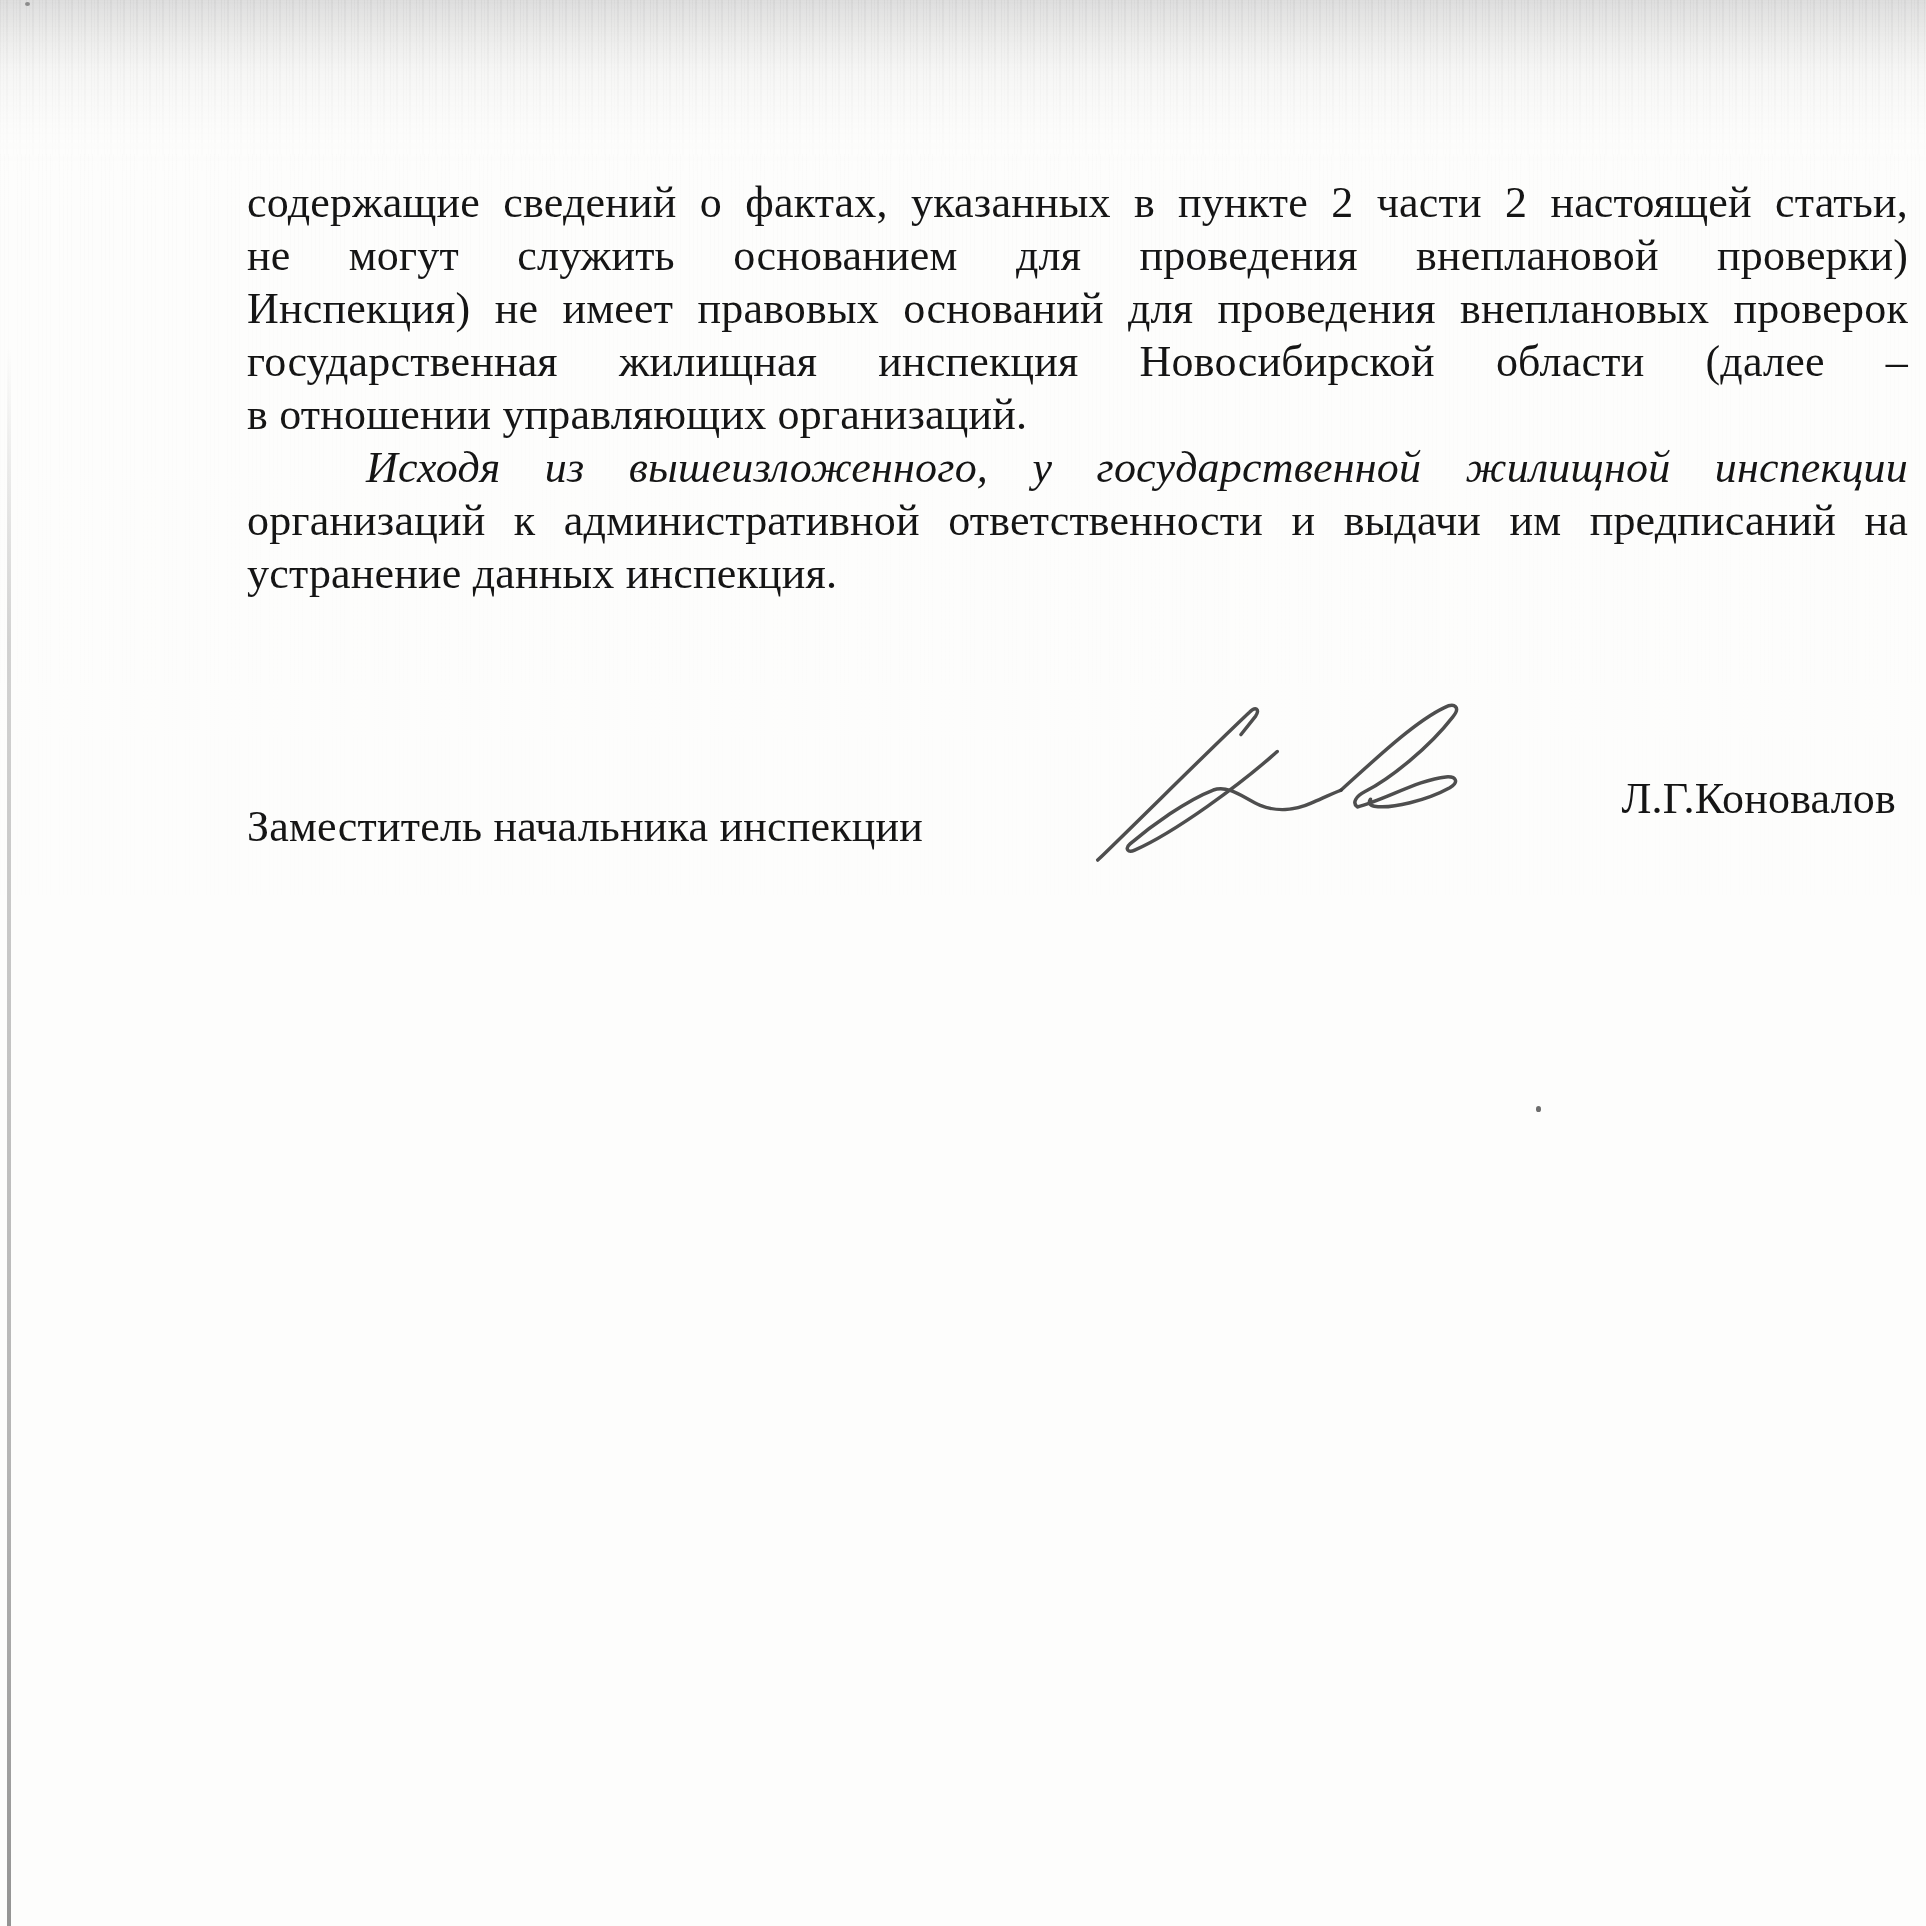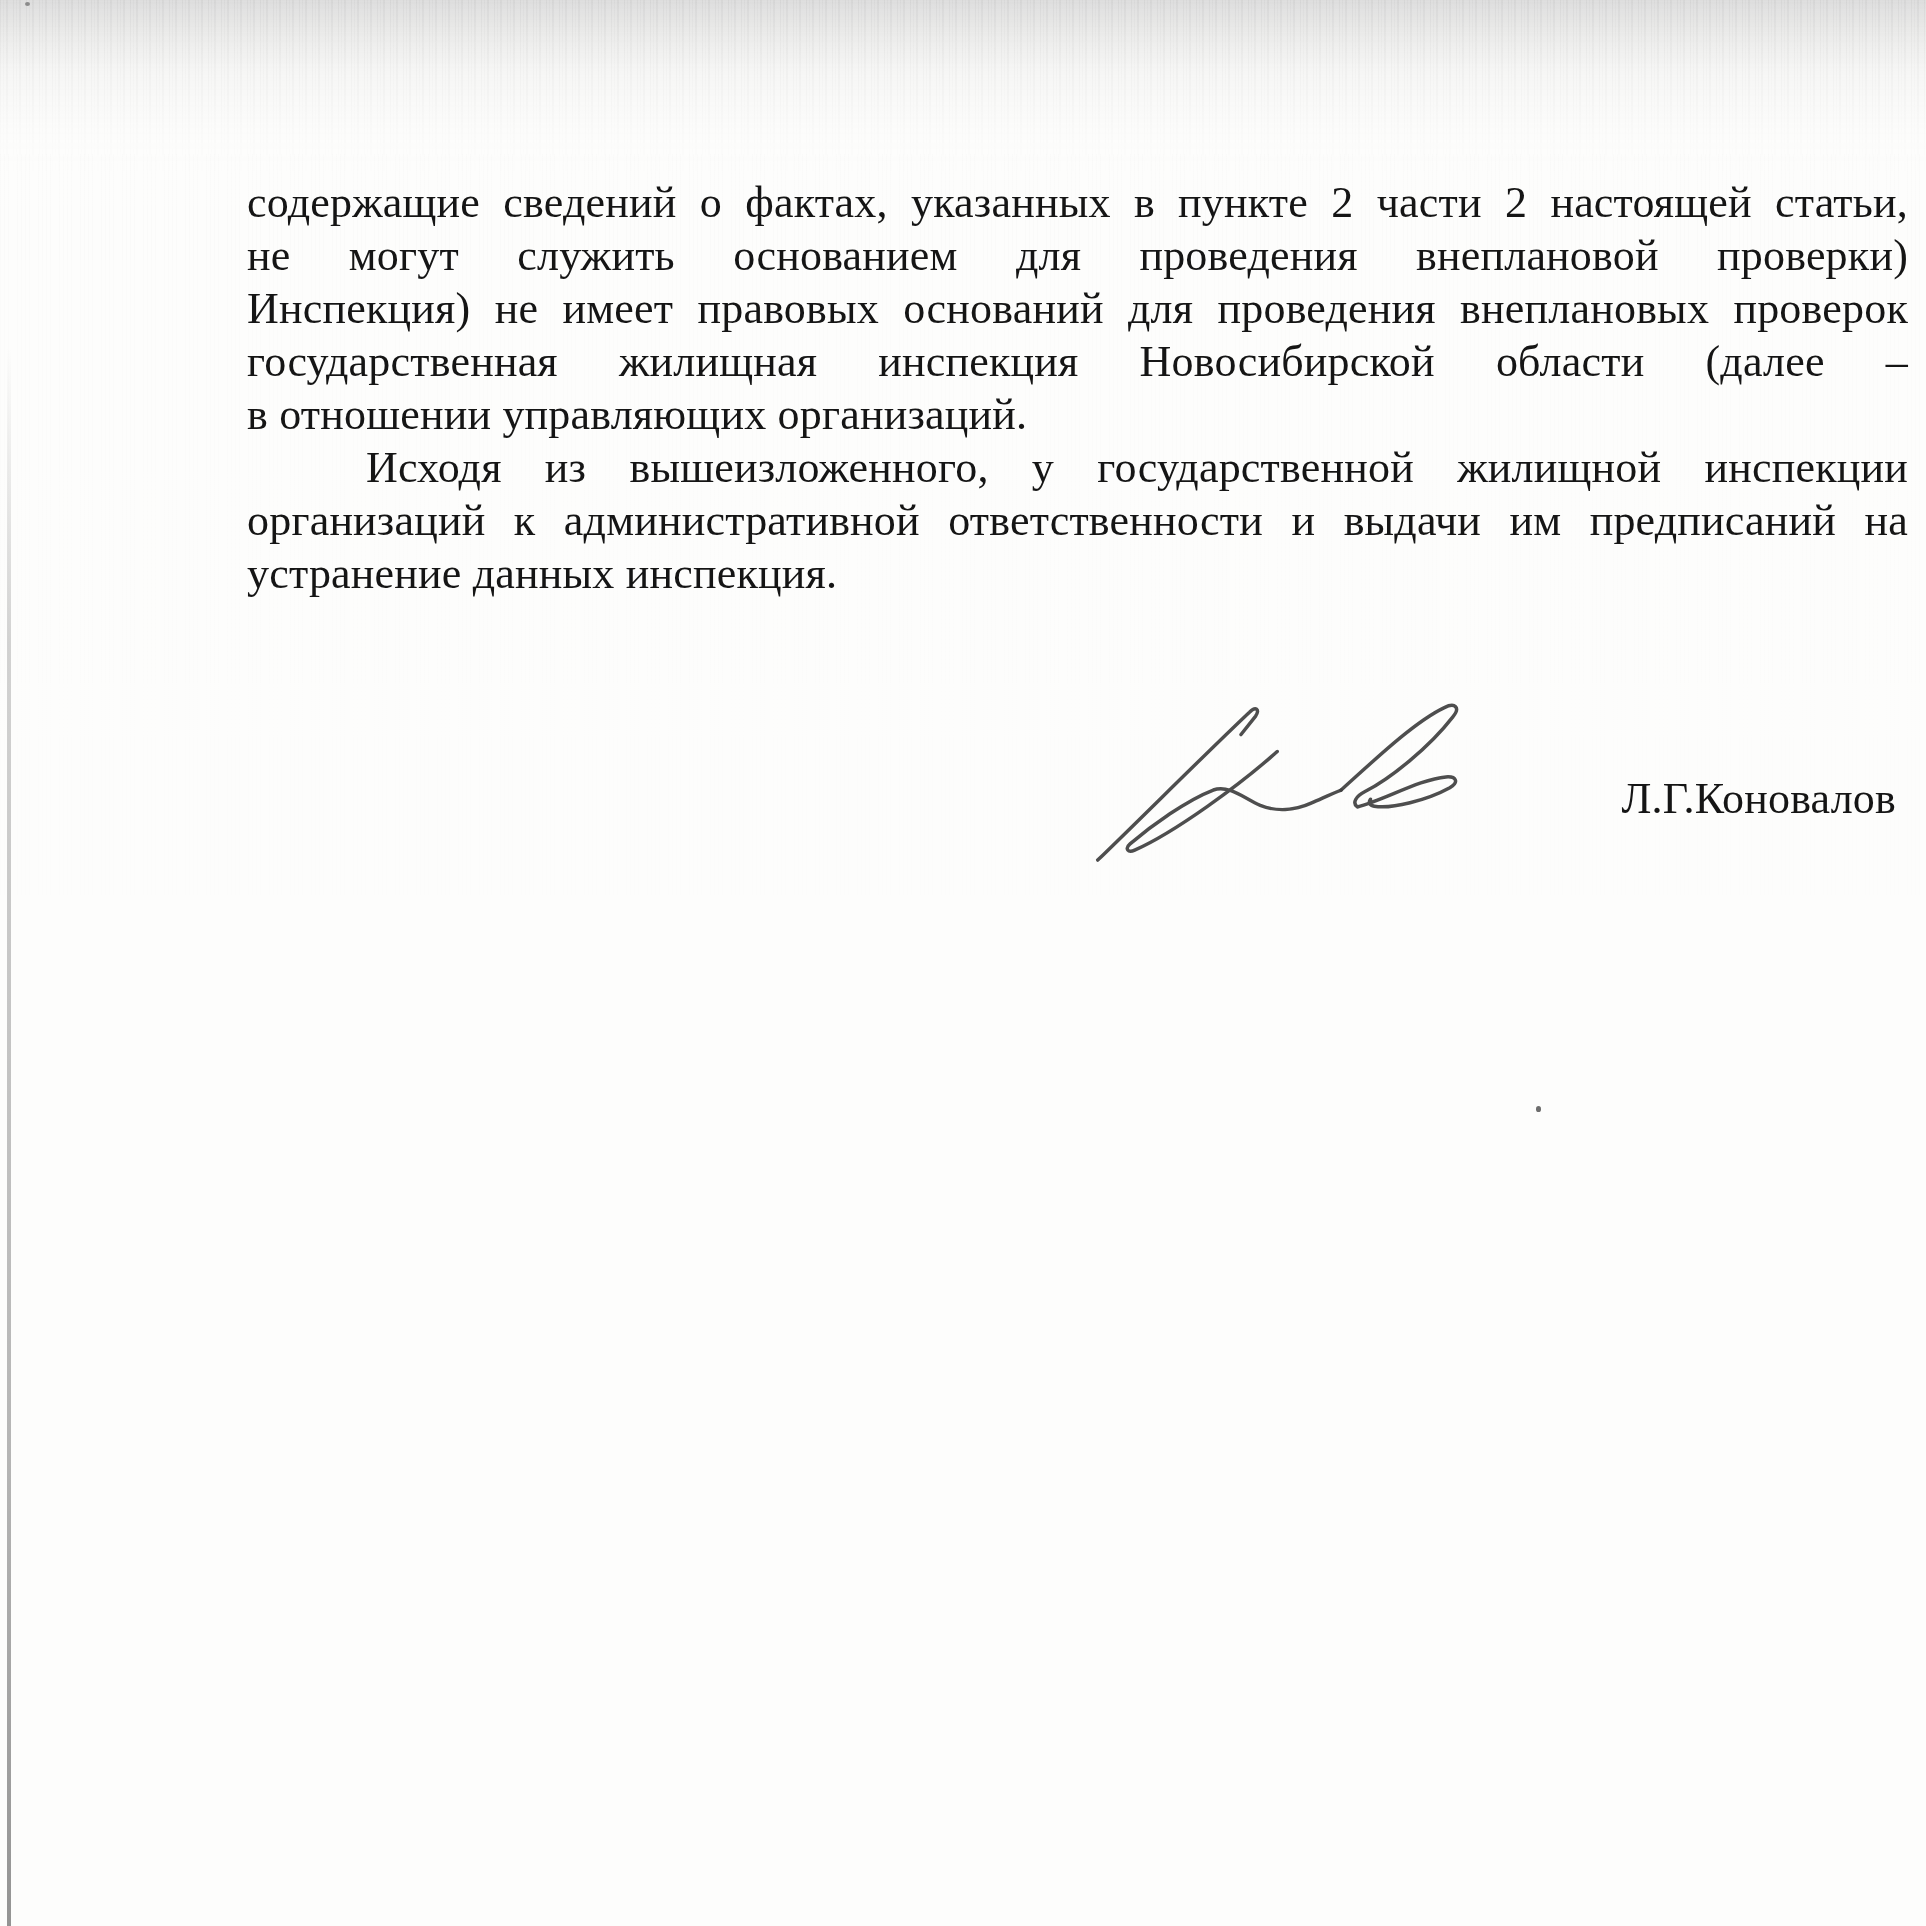--- a/index.html
+++ b/index.html
@@ -46,21 +46,21 @@
 
   
   .letter-body {
     position: absolute; left: 247px; top: 176px; width: 1661px;
     font-size: 44px; line-height: 53px;
     letter-spacing: 0.2px;
   }
   .letter-body p { margin: 0; padding: 0; }
   .jline { text-align: justify; text-align-last: justify; }
   .lline { text-align: center; text-align-last: left; }
-  .indent { text-indent: 119px; }
+  .indent { text-indent: 119px; font-style: italic; }
 
   
   .sig-label {
     position: absolute; left: 247px; top: 800px; width: 847px;
     font-size: 44px; line-height: 53px; letter-spacing: 0.2px;
   }
   .sig-name {
     position: absolute; left: 1395px; top: 772px; width: 501px;
     font-size: 44px; line-height: 53px; text-align: right; letter-spacing: 0.2px;
   }
@@ -81,20 +81,21 @@
     <p class="jline">содержащие сведений о фактах, указанных в пункте 2 части 2 настоящей статьи,</p>
     <p class="jline">не могут служить основанием для проведения внеплановой проверки)</p>
     <p class="jline">Инспекция) не имеет правовых оснований для проведения внеплановых проверок</p>
     <p class="jline">государственная жилищная инспекция Новосибирской области (далее –</p>
     <p class="lline">в отношении управляющих организаций.</p>
     <p class="jline indent">Исходя из вышеизложенного, у государственной жилищной инспекции</p>
     <p class="jline">организаций к административной ответственности и выдачи им предписаний на</p>
     <p class="lline">устранение данных инспекция.</p>
   </div>
 
+  <div class="sig-label">Заместитель начальника инспекции</div>
 
   <svg class="sig-konovalov" viewBox="0 0 1170 540" xmlns="http://www.w3.org/2000/svg">
     <path d="M 30 478 C 150 362, 330 182, 424 94 C 440 78, 452 86, 440 104 L 402 152" stroke-width="9"></path>
     <path d="M 496 196 C 400 282, 230 406, 126 452 C 108 460, 100 448, 114 436 C 170 388, 262 322, 330 296 C 372 282, 410 318, 452 336 C 492 352, 540 350, 584 330 C 612 318, 636 306, 662 296" stroke-width="9"></path>
     <path d="M 662 296 C 740 226, 850 120, 930 82 C 958 68, 972 82, 952 106 C 890 186, 790 266, 724 300 C 700 312, 690 330, 704 340 C 770 324, 866 268, 934 262 C 962 260, 968 276, 944 290 C 886 322, 792 346, 748 338 C 736 336, 732 328, 738 320" stroke-width="9"></path>
   </svg>
 
   <div class="sig-name">Л.Г.Коновалов</div>
 
   <div class="speck speck-1"></div>

